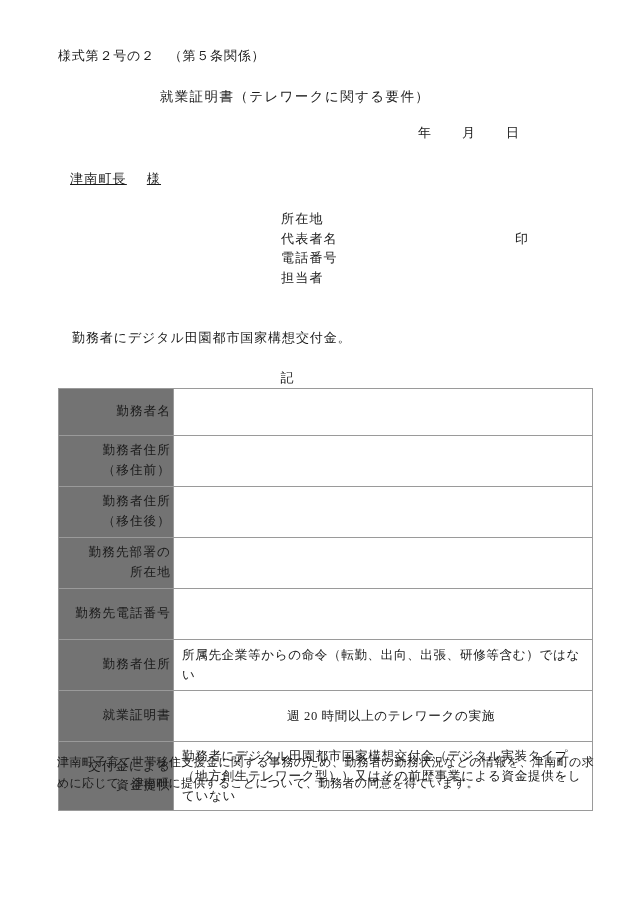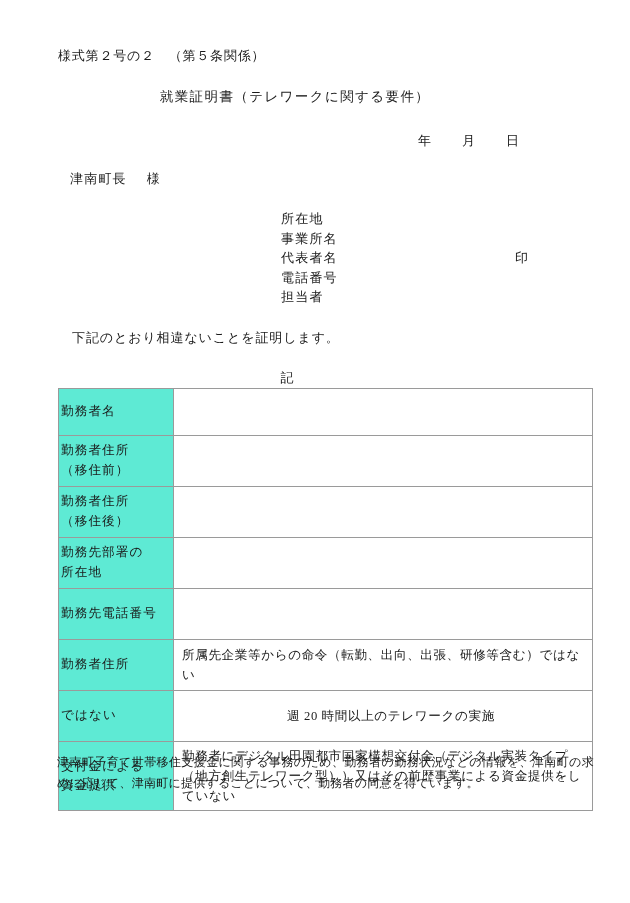--- a/index.html
+++ b/index.html
@@ -38,33 +38,34 @@
     right: 0;
     top: 88px;
     text-align: center;
     font-size: 13.5px;
     letter-spacing: 1.4px;
     padding-left: 22px;
   }
   .date-line {
     position: absolute;
     right: 48px;
-    top: 132px;
+    top: 124px;
     font-size: 13px;
     letter-spacing: 1px;
     white-space: nowrap;
   }
   .date-line .gap { display: inline-block; width: 30px; }
   .addressee {
     position: absolute;
     left: 70px;
     top: 170px;
     font-size: 13px;
     letter-spacing: 1.2px;
     white-space: nowrap;
+    text-decoration: underline;
   }
   .addressee .sama { margin-left: 20px; }
 
   
   .company-block {
     position: absolute;
     left: 281px;
     top: 209px;
     width: 300px;
     font-size: 13px;
@@ -111,22 +112,22 @@
     table-layout: fixed;
     font-size: 12.6px;
   }
   .form-table td {
     border: 1px solid #9a9a9a;
     padding: 0;
     vertical-align: middle;
   }
   .form-table td.label {
     width: 110px;
-    background: #5eead4;
-    text-align: left;
+    background: #737373;
+    text-align: right;
     letter-spacing: 1.1px;
     line-height: 1.55;
     padding: 3px 2px;
   }
   .form-table td.value {
     background: #ffffff;
     padding: 4px 8px;
     letter-spacing: 0.6px;
     line-height: 1.6;
   }
@@ -163,38 +164,34 @@
   <div class="addressee">
     <span>津南町長</span><span class="sama">様</span>
   </div>
 
   <div class="company-block">
     <div class="company-row">
       <span>所在地</span>
       <span class="seal"></span>
     </div>
     <div class="company-row">
-      <span>事業所名</span>
-      <span class="seal"></span>
-    </div>
-    <div class="company-row">
       <span>代表者名</span>
       <span class="seal">印</span>
     </div>
     <div class="company-row">
       <span>電話番号</span>
       <span class="seal"></span>
     </div>
     <div class="company-row">
       <span>担当者</span>
       <span class="seal"></span>
     </div>
   </div>
 
-  <div class="certify-line">下記のとおり相違ないことを証明します。</div>
+  <div class="certify-line">勤務者にデジタル田園都市国家構想交付金。</div>
 
   <div class="ki-mark">記</div>
 
   <table class="form-table">
     <tbody>
       <tr>
         <td class="label">
           <span class="lbl-line">勤務者名</span>
         </td>
         <td class="value blank" style="height:38px"></td>
@@ -227,21 +224,21 @@
         <td class="value blank" style="height:42px"></td>
       </tr>
       <tr>
         <td class="label">
           <span class="lbl-line">勤務者住所</span>
         </td>
         <td class="value" style="height:42px">所属先企業等からの命令（転勤、出向、出張、研修等含む）ではない</td>
       </tr>
       <tr>
         <td class="label">
-          <span class="lbl-line">ではない</span>
+          <span class="lbl-line">就業証明書</span>
         </td>
         <td class="value center" style="height:42px">週 20 時間以上のテレワークの実施</td>
       </tr>
       <tr>
         <td class="label">
           <span class="lbl-line">交付金による</span>
           <span class="lbl-line">資金提供</span>
         </td>
         <td class="value" style="height:44px">勤務者にデジタル田園都市国家構想交付金（デジタル実装タイプ（地方創生テレワーク型））又はその前歴事業による資金提供をしていない</td>
       </tr>

